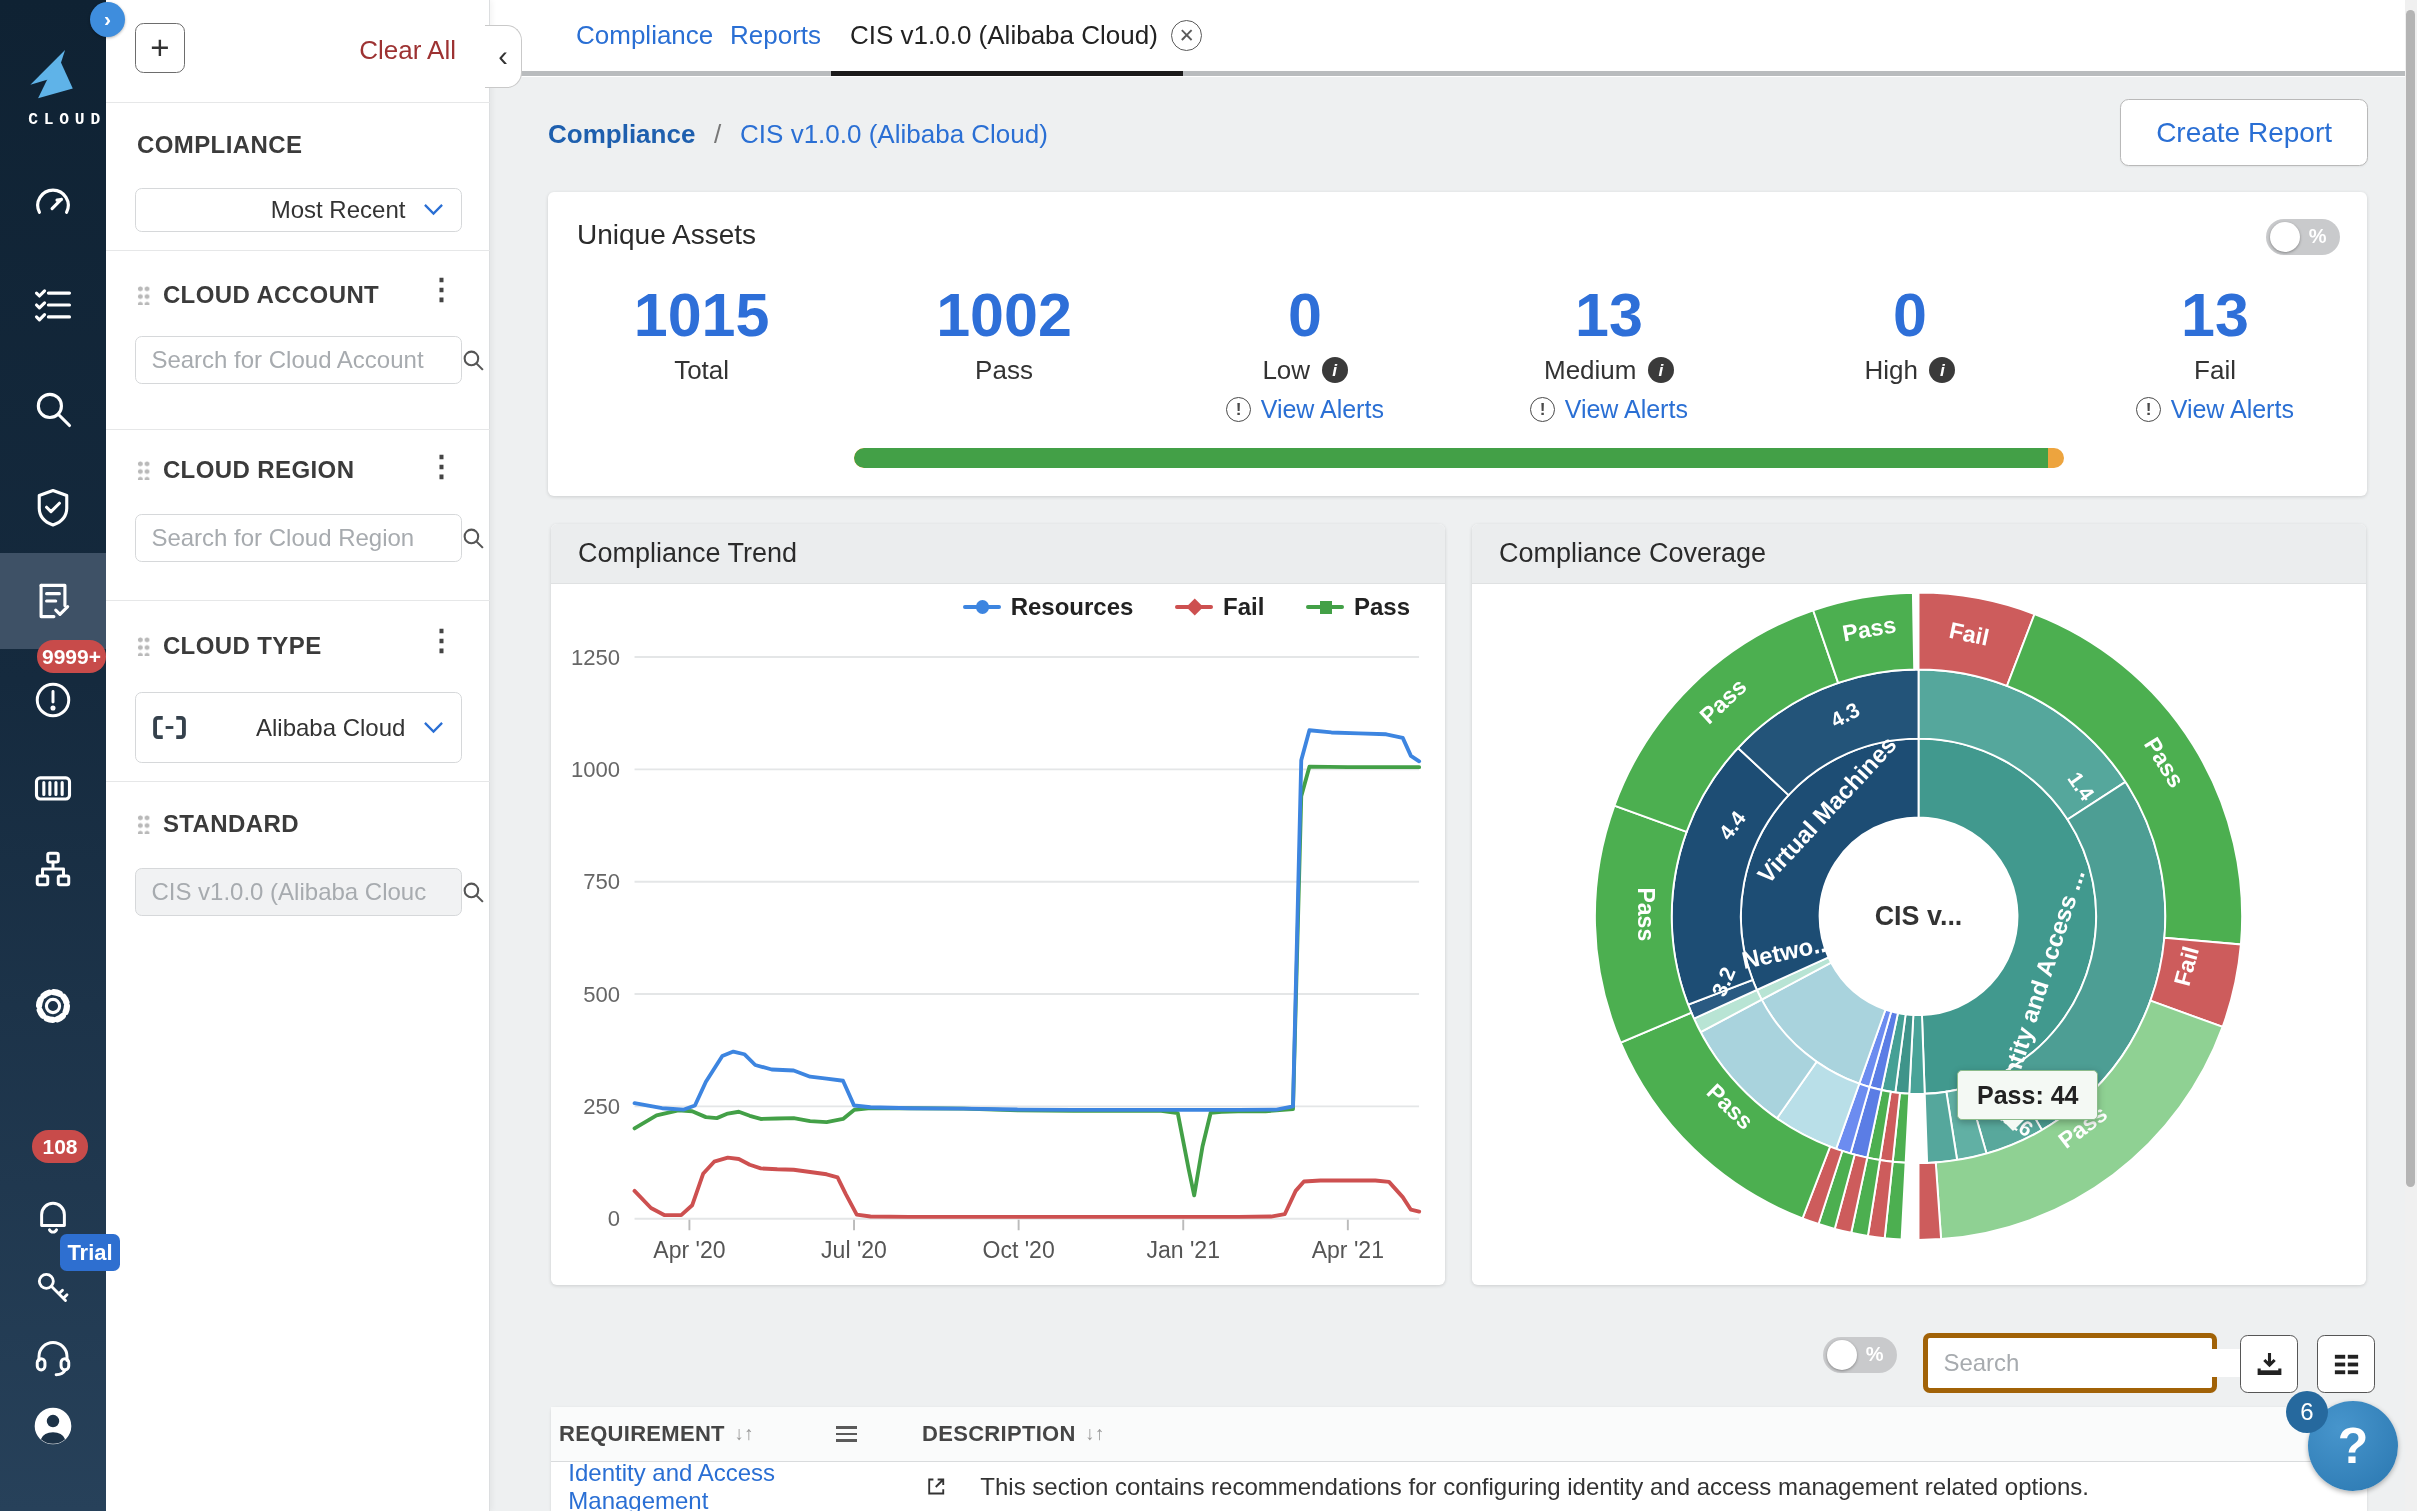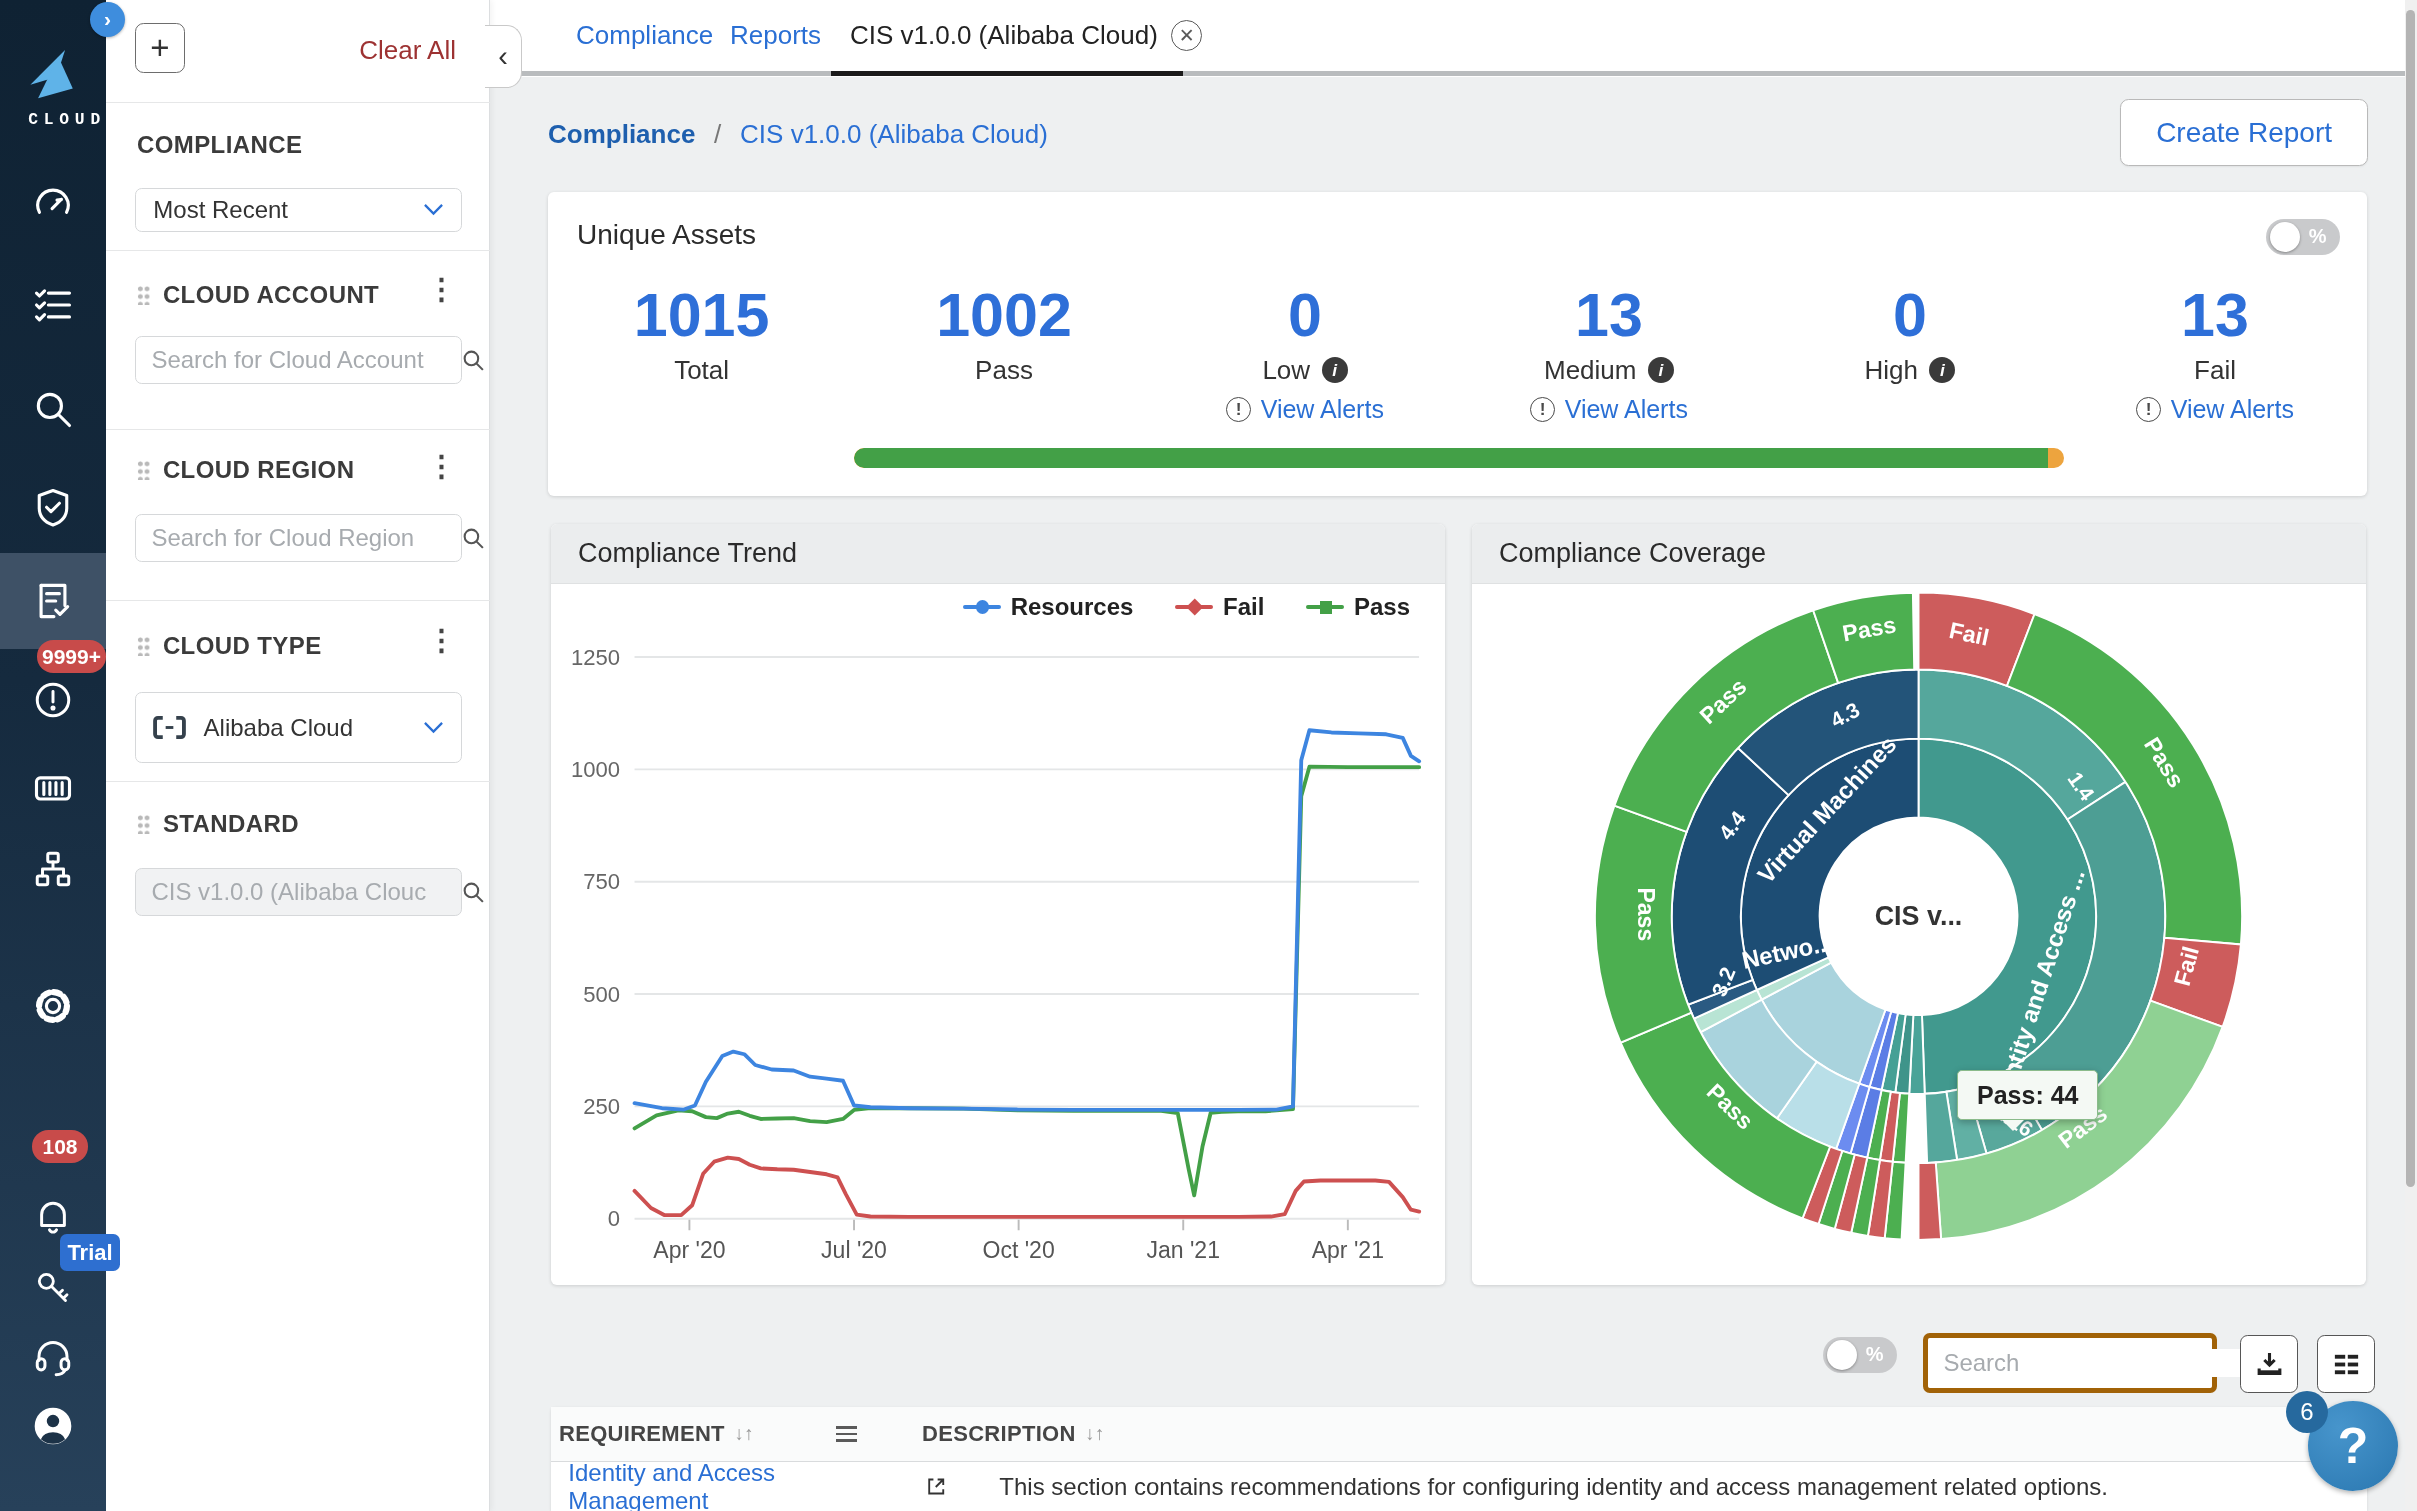--- a/index.html
+++ b/index.html
@@ -36,21 +36,21 @@
           background-image:radial-gradient(circle, #b9b9b9 2.1px, transparent 2.7px);
           background-size:6.7px 7.7px; }
   .kebab { position:absolute; right:33px; font-size:29px; color:#454545; font-weight:bold; line-height:1; }
   .finput { position:absolute; left:29px; width:327px; height:48px; border:1px solid #d6d8da; border-radius:6.7px;
             background:#fff; display:flex; align-items:center; padding:0 15.4px; }
   .finput input { border:none; outline:none; flex:1; font-size:24px; color:#333; background:transparent; font-family:"Liberation Sans",sans-serif; }
   .finput input::placeholder { color:#a7abaf; }
   .finput.disabled { background:#f1f2f3; }
   .finput .mag { flex:none; }
   .fselect { position:absolute; left:29px; width:327px; border:1px solid #d6d8da; border-radius:6.7px; background:#fff;
-             display:flex; align-items:center; padding:0 17.3px; gap:17.3px; }
+             display:flex; align-items:center; padding:0 17.3px; gap:17.3px;text-align:right; }
   .fselect .val { font-size:24px; color:#333; flex:1; }
   .chev-blue { flex:none; }
 
   
   .main { position:absolute; left:490px; top:0; width:1916px; height:1511px; }
   .tabstrip { position:absolute; left:0; top:0; width:1916px; height:77px; background:#fff; }
   .tabstrip .underline { position:absolute; left:0; top:71px; width:1916px; height:4.8px; background:#b9bcbe; }
   .tabstrip .underline-active { position:absolute; left:341px; top:71px; width:352px; height:4.8px; background:#1b1b1b; z-index:2; }
   .tab { position:absolute; top:0; height:71px; display:flex; align-items:center; font-size:26px; color:#2a6fd4; gap:13.4px; }
   .tab.active { color:#222; }
@@ -582,21 +582,21 @@
         </div>
       </div>
       <div class="tbl-row">
         <div class="req-link" style="margin-left:17.3px; width:379px">
           <span>Identity and Access Management</span>
           <svg width="23" height="23" viewBox="0 0 24 24">
             <path d="M9 4.5H4.5v15h15V15" fill="none" stroke="#333" stroke-width="2"></path>
             <path d="M13.5 4.5H19.5v6M19.5 4.5l-8 8" fill="none" stroke="#333" stroke-width="2"></path>
           </svg>
         </div>
-        <div class="desc-txt" style="margin-left:52px">This section contains recommendations for configuring identity and access management related options.</div>
+        <div class="desc-txt" style="margin-left:33px">This section contains recommendations for configuring identity and access management related options.</div>
       </div>
     </div>
   </div>
 
   <div class="help">
       <span>?</span>
     </div>
   <div class="help-badge">6</div>
 
   <div class="sbar">

